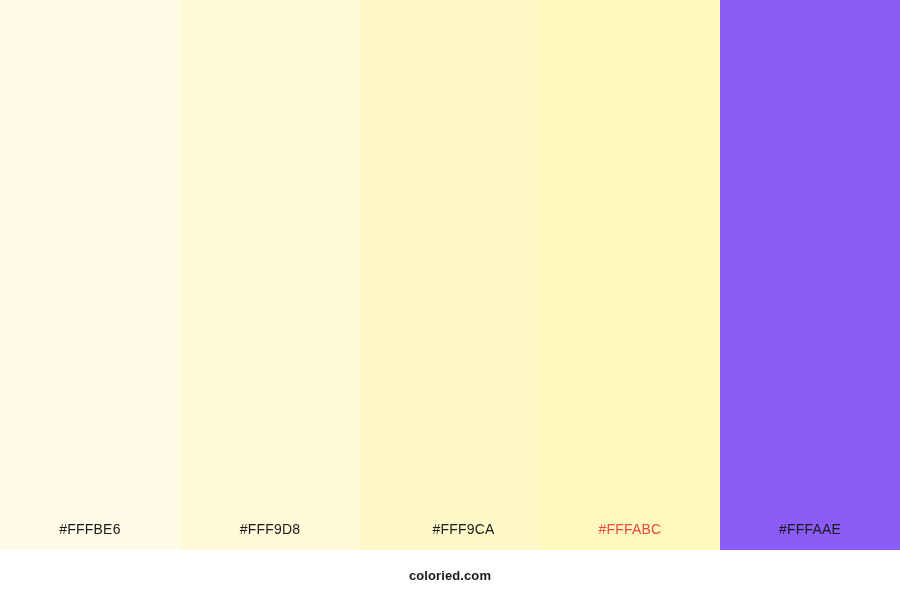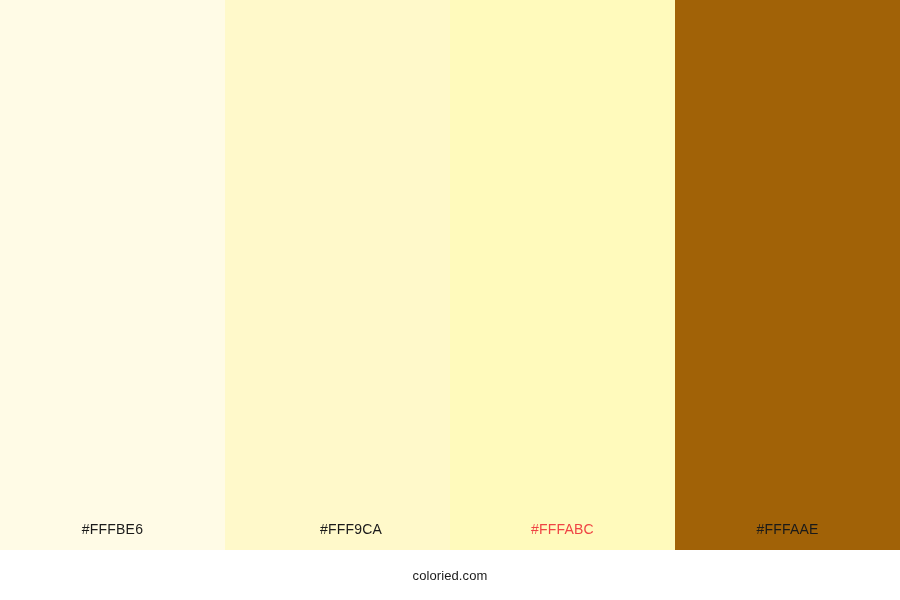--- a/index.html
+++ b/index.html
@@ -54,48 +54,51 @@
     height: 50px;
     flex: 0 0 50px;
     background: #ffffff;
     display: flex;
     align-items: center;
     justify-content: center;
   }
   .footer-text {
     font-family: "Liberation Sans", sans-serif;
     font-size: 13px;
-    font-weight: 400;
+    font-weight: 700;
     color: #1a1a1a;
     letter-spacing: 0.1px;
     line-height: 1;
     text-align: center;
   }
 </style>
 </head>
 <body>
 
 <div class="palette-page">
 
   <div class="swatch-strip">
 
     <div class="swatch" style="background-color: rgb(255, 251, 230);">
       <span class="swatch-label" style="color: rgb(26, 26, 26);">#FFFBE6</span>
     </div>
 
+    <div class="swatch" style="background-color: rgb(255, 249, 216);">
+      <span class="swatch-label" style="color: rgb(26, 26, 26);">#FFF9D8</span>
+    </div>
 
     <div class="swatch" style="background-color: rgb(255, 249, 202);">
       <span class="swatch-label" style="color: rgb(26, 26, 26); padding-left: 27px;">#FFF9CA</span>
     </div>
 
     <div class="swatch" style="background-color: rgb(255, 250, 188);">
       <span class="swatch-label" style="color: #ef4444;">#FFFABC</span>
     </div>
 
-    <div class="swatch" style="background-color: #a16207;">
+    <div class="swatch" style="background-color: #8b5cf6;">
       <span class="swatch-label" style="color: rgb(26, 26, 26);">#FFFAAE</span>
     </div>
 
   </div>
 
   <div class="footer-bar" style="background-color: rgb(255, 255, 255);">
     <span class="footer-text" style="color: rgb(26, 26, 26);">coloried.com</span>
   </div>
 
 </div>

